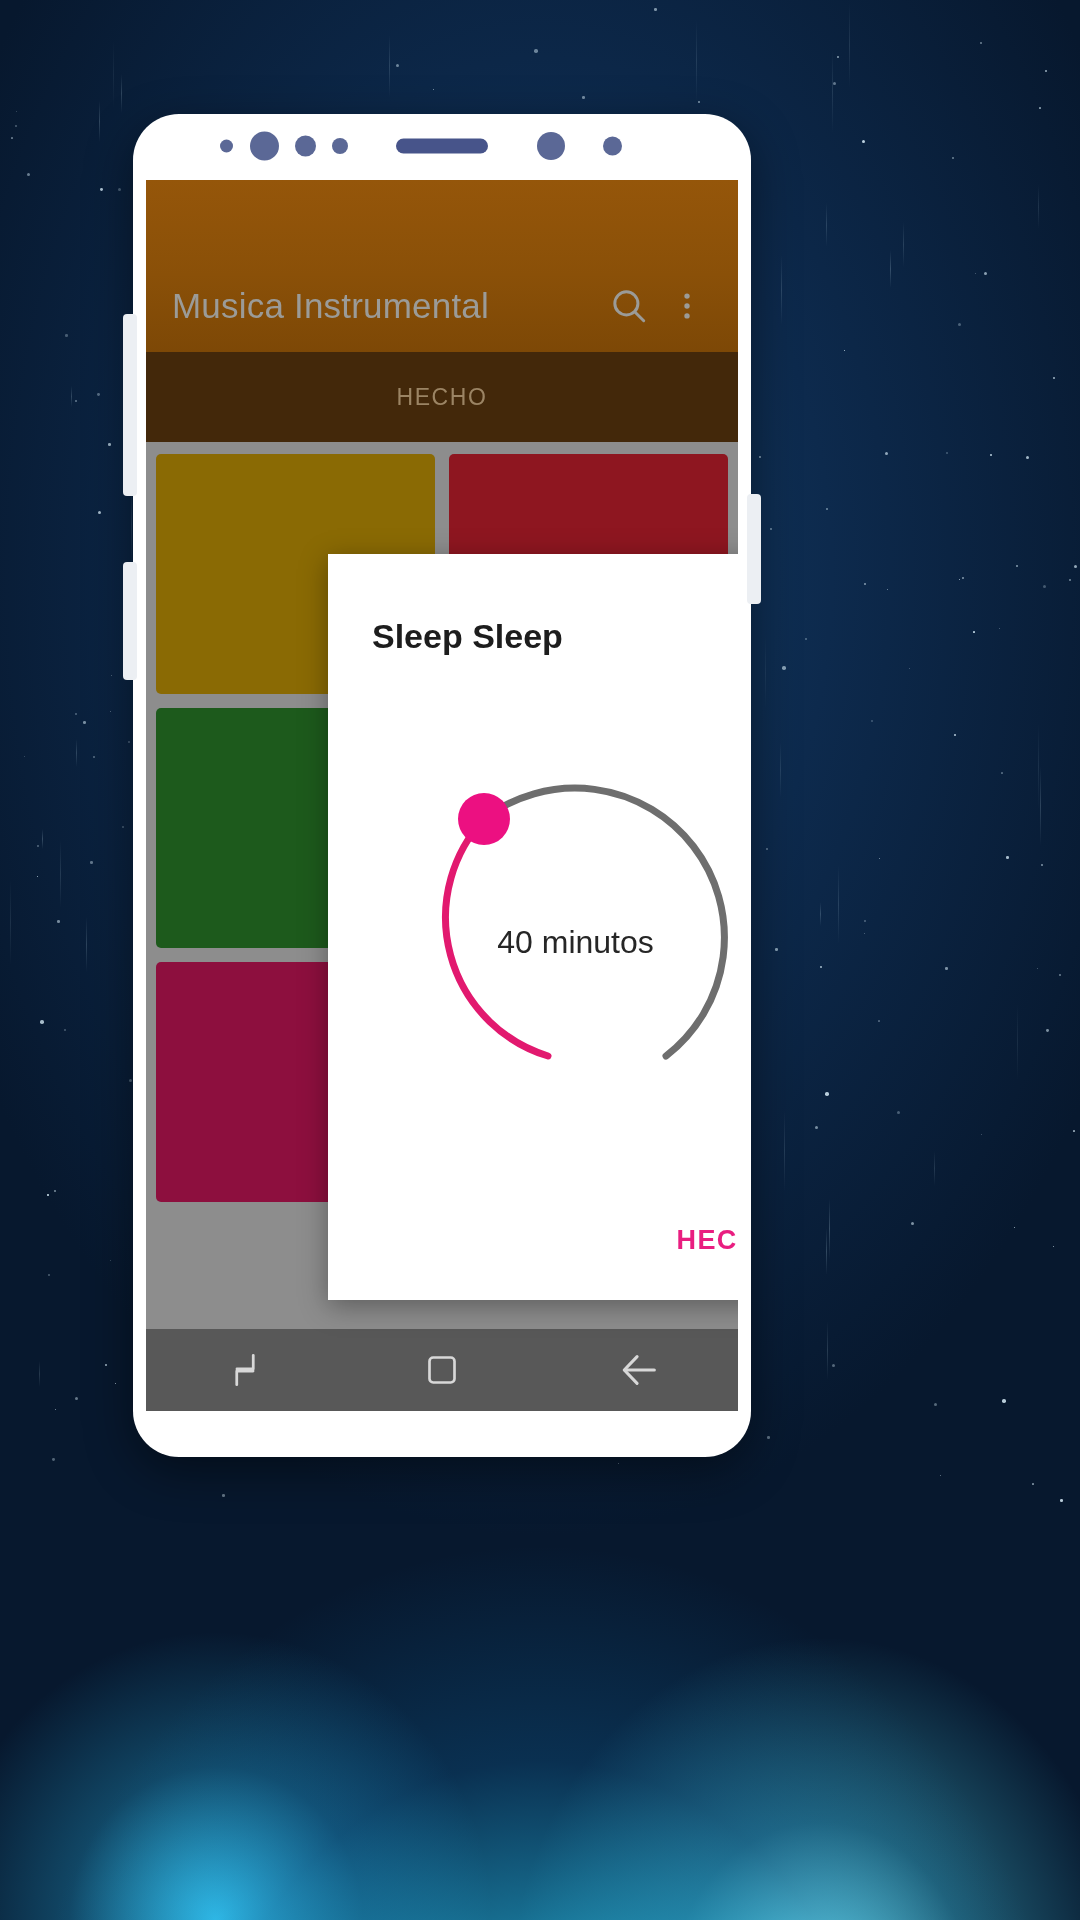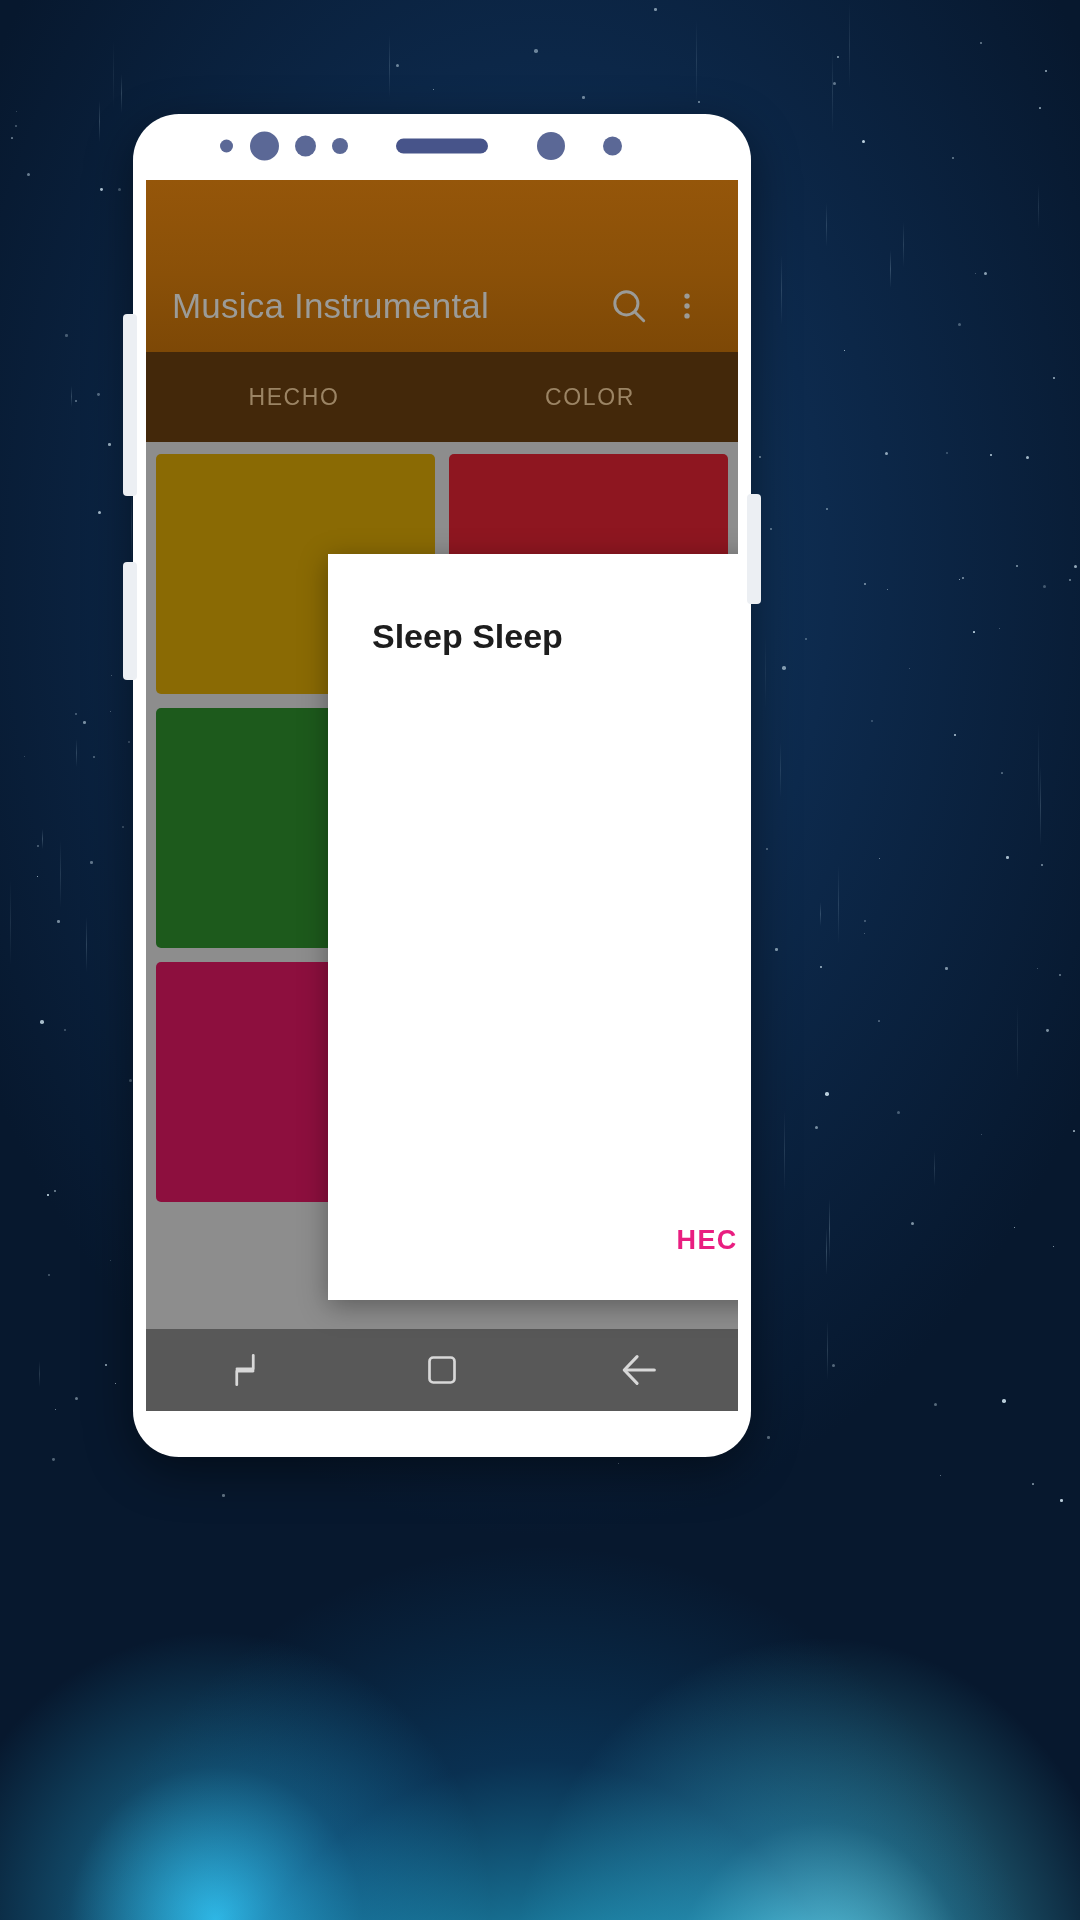--- a/index.html
+++ b/index.html
@@ -572,21 +572,20 @@
             <circle cx="12" cy="5" r="1.9"></circle>
             <circle cx="12" cy="12" r="1.9"></circle>
             <circle cx="12" cy="19" r="1.9"></circle>
           </svg>
         </div>
       </div>
     </div>
 
     <div id="tabbar">
       <div class="tab">HECHO</div>
-      <div class="tab">COLOR</div>
     </div>
 
     <div id="content">
       <div class="tile" style="background: rgb(138, 106, 4);"></div>
       <div class="tile" style="background: rgb(142, 22, 32);"></div>
       <div class="tile" style="background: rgb(29, 90, 28);"></div>
       <div class="tile" style="background: rgb(20, 85, 110);"></div>
       <div class="tile" style="background: rgb(141, 15, 62);"></div>
       <div class="tile" style="background: rgb(141, 122, 6);"></div>
     </div>
@@ -608,20 +607,33 @@
           <line x1="20" y1="12" x2="4.6" y2="12"></line>
           <polyline points="11,5 4.3,12 11,19"></polyline>
         </svg>
       </div>
     </div>
 
     <div id="dialog" style="left:182px; top:374px; width:495px; height:746px;">
 
       <div id="dialog-title">Sleep Sleep</div>
 
+      <div id="dial-wrap">
+        <svg id="dial-svg" width="420" height="430" viewBox="0 0 420 430">
+
+          <path d="M 118 135
+                   A 145 145 0 1 1 300 372" fill="none" stroke="#6e6e6e" stroke-width="7" stroke-linecap="round"></path>
+
+          <path d="M 118 135
+                   A 145 145 0 0 0 182 372" fill="none" stroke="#e2196f" stroke-width="7" stroke-linecap="round"></path>
+
+          <circle cx="118" cy="135" r="26" fill="#ec1081"></circle>
+        </svg>
+        <div id="dial-value">40 minutos</div>
+      </div>
 
       <div id="dialog-actions">
         <button id="done-button" style="color: rgb(233, 30, 128);">HECHO</button>
       </div>
     </div>
 
   </div>
 </div>
 
 </body></html>

